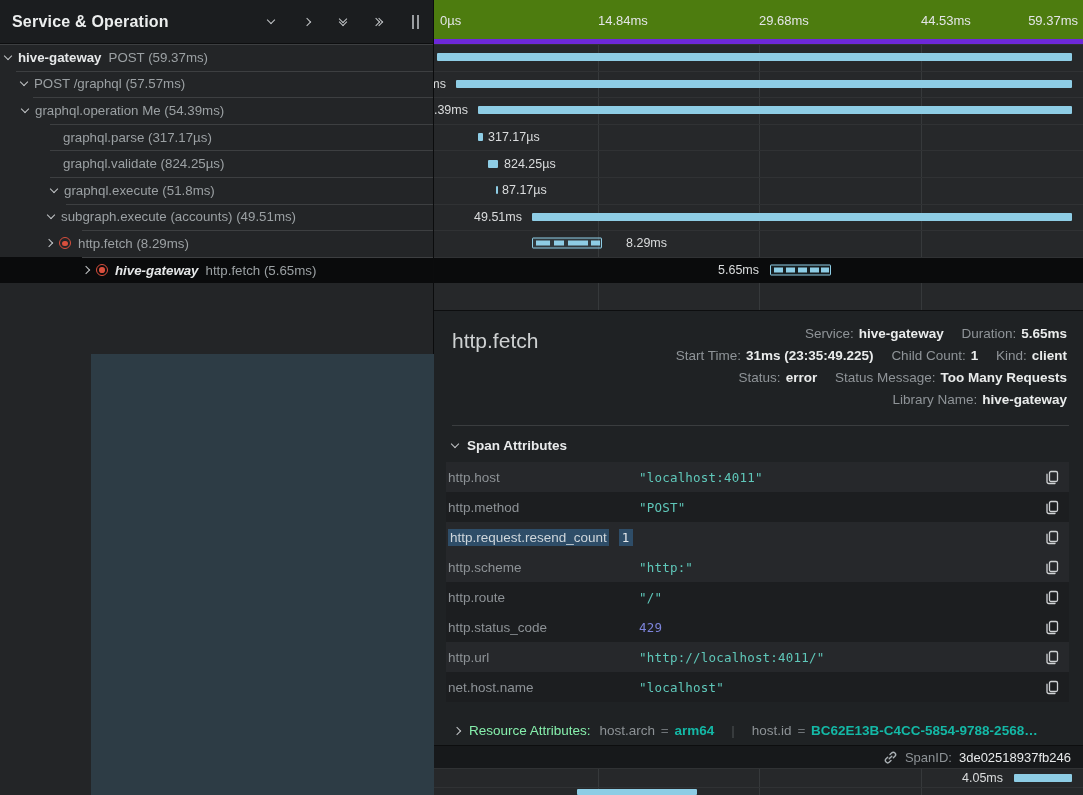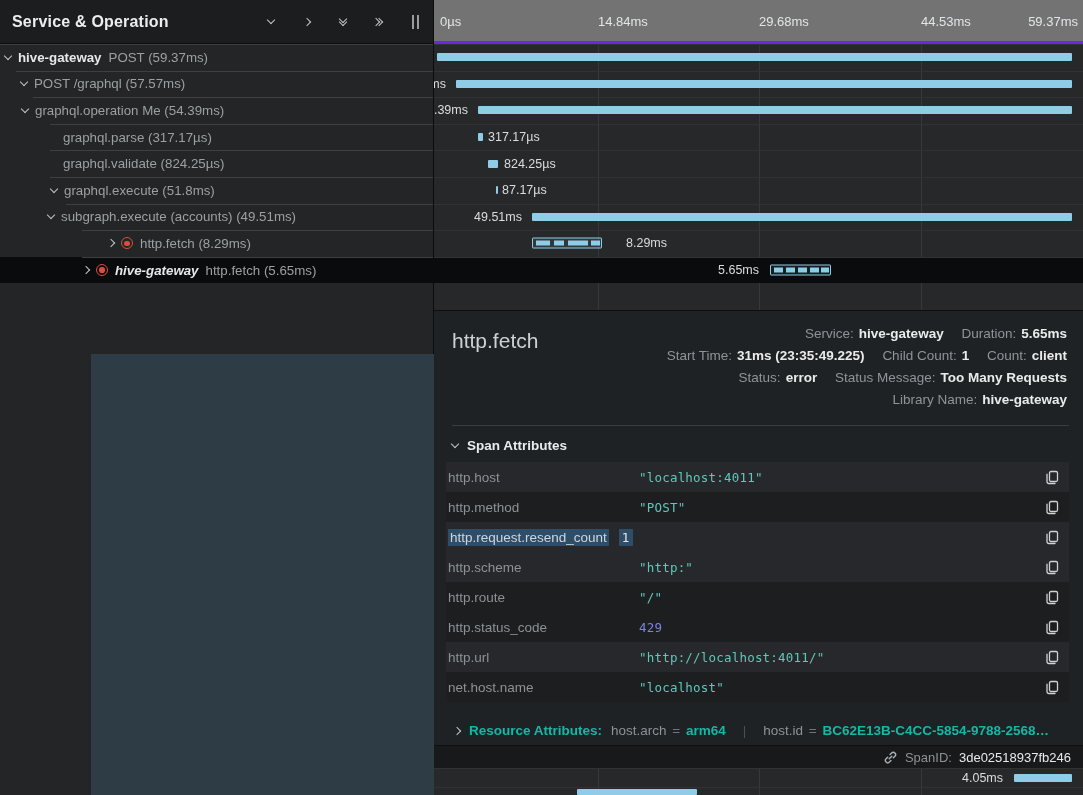--- a/index.html
+++ b/index.html
@@ -31,21 +31,21 @@
   .trow .svc.ital { font-style:italic; }
   .trow .svc:empty { display:none; }
   .trow .op { color:#9ba0a3; white-space:nowrap; }
   .trow.sel-row { background:#0a0b0c; }
   .err-icon { width:12px; height:12px; border:1.6px solid #d94f3d; border-radius:50%; position:relative; flex:none; }
   .err-icon::after { content:""; position:absolute; inset:2.2px; background:#d94f3d; border-radius:50%; }
   .expanded-region { position:absolute; left:91px; top:310px; width:343px; height:458px; background:#2d3c45; }
 
   
   .right-panel { position:absolute; left:434px; top:0; width:649px; height:795px; background:#26282a; }
-  .time-header { position:absolute; top:0; left:0; right:0; height:44px; background:#737373; border-bottom:3px solid #6d28d9; }
+  .time-header { position:absolute; top:0; left:0; right:0; height:44px; background:#4d7c0f; border-bottom:5px solid #6d28d9; }
   .tick { position:absolute; top:50%; transform:translateY(-50%); font-size:13px; color:#e3e5e6; white-space:nowrap; }
 
   .rows-area { position:absolute; top:44px; left:0; right:0; height:266px; overflow:hidden; }
   .gridline { position:absolute; top:0; bottom:0; width:1px; background:#36393b; }
   .trow-r { position:relative; height:26.6px; }
   .trow-r::before { content:""; position:absolute; top:0; left:0; right:0; border-top:1px solid #303234; }
   .trow-r.sel-row { background:#0a0b0c; }
   .dlab { position:absolute; top:50%; transform:translateY(-50%); font-size:12.5px; color:#dadcdd; white-space:nowrap; }
   .bar { position:absolute; top:50%; transform:translateY(-50%); height:8px; background:#8ecde5; border-radius:1px; }
   .bar.outline { background:rgba(142,205,229,0.10); border:1px solid #8ecde5; height:11px; }
@@ -72,21 +72,21 @@
   .attr-row.lite { background:#26282b; }
   .attr-row.dark { background:#1c1e20; }
   .attr-key { width:191px; flex:none; color:#8d9296; }
   .attr-key.sel { background:#2e4d68; color:#cfd6db; width:auto; margin-right:10px; padding:1px 2px; }
   .attr-val { font-family:"DejaVu Sans Mono", monospace; font-size:12.5px; color:#5fc8ba; letter-spacing:.2px; }
   .attr-val.num { color:#7d84da; }
   .attr-val.sel { background:#2e4d68; color:#e3e7ea; padding:1px 3px; }
   .copybtn { margin-left:auto; background:none; border:none; cursor:pointer; display:flex; align-items:center; }
 
   .res-row { margin:14px 14px 0 18px; display:flex; align-items:center; gap:9px; font-size:13.5px; padding:7px 8px 7px 2px; }
-  .res-title { font-weight:bold; color:#14b8a6; }
+  .res-title { font-weight:normal; color:#86efac; }
   .res-k { color:#8d9296; }
   .res-eq { color:#6f7478; margin:0 2px; }
   .res-v { color:#14b8a6; font-weight:bold; }
   .res-sep { color:#4c4f52; margin:0 8px; }
 
   .detail-footer { margin-top:auto; height:27px; background:#17191b; border-top:1px solid #0d0e0f; display:flex; align-items:center; justify-content:flex-end; gap:7px; padding-right:12px; font-size:13px; }
   .footer-label { color:#8d9296; }
   .footer-id { color:#e8eaeb; }
 </style>
 </head>
@@ -156,21 +156,21 @@
         <span class="op">graphql.execute (51.8ms)</span>
       </div>
     </div>
     <div class="trow" style="--bx:66px">
       <div class="trow-c" style="padding-left:48px">
         <span class="chev down"></span>
         <span class="op">subgraph.execute (accounts) (49.51ms)</span>
       </div>
     </div>
     <div class="trow" style="--bx:82px">
-      <div class="trow-c" style="padding-left:108px">
+      <div class="trow-c" style="padding-left:46px">
         <span class="chev right"></span>
         <span class="err-icon"></span>
         <span class="op">http.fetch (8.29ms)</span>
       </div>
     </div>
     <div class="trow sel-row" style="--bx:82px">
       <div class="trow-c" style="padding-left:83px">
         <span class="chev right"></span>
         <span class="err-icon"></span>
         <span class="svc ital">hive-gateway</span>
@@ -250,21 +250,21 @@
   <div class="detail">
     <div class="detail-top">
       <div class="detail-title">http.fetch</div>
       <div class="meta-line">
         <span class="pair"><span class="mk">Service:</span><span class="mv">hive-gateway</span></span>
         <span class="pair"><span class="mk">Duration:</span><span class="mv">5.65ms</span></span>
       </div>
       <div class="meta-line">
         <span class="pair"><span class="mk">Start Time:</span><span class="mv">31ms (23:35:49.225)</span></span>
         <span class="pair"><span class="mk">Child Count:</span><span class="mv">1</span></span>
-        <span class="pair"><span class="mk">Count:</span><span class="mv">client</span></span>
+        <span class="pair"><span class="mk">Kind:</span><span class="mv">client</span></span>
       </div>
       <div class="meta-line">
         <span class="pair"><span class="mk">Status:</span><span class="mv">error</span></span>
         <span class="pair"><span class="mk">Status Message:</span><span class="mv">Too Many Requests</span></span>
       </div>
       <div class="meta-line">
         <span class="pair"><span class="mk">Library Name:</span><span class="mv">hive-gateway</span></span>
       </div>
     </div>
 

